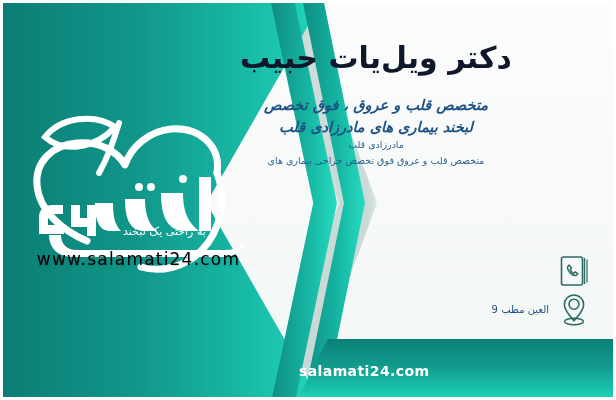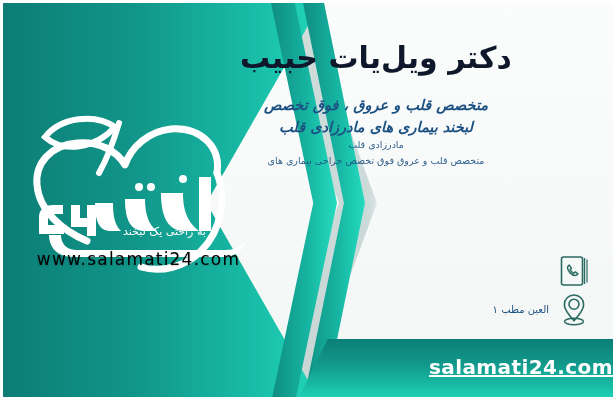--- a/index.html
+++ b/index.html
@@ -182,27 +182,26 @@
     width: 320px;
     height: 58px;
     background: linear-gradient(180deg, #0c7f76 0%, #119a8c 45%, #1ccfb4 100%);
     clip-path: polygon(9% 0, 100% 0, 100% 100%, 0 100%);
   }
   .footer-text {
     position: absolute;
     left: 0;
     right: 0;
     top: 16px;
-    text-align: right;
+    text-align: left;
     color: #ffffff;
-    font-size: 20px;
+    font-size: 14px;
     font-weight: bold;
     letter-spacing: 0.4px;
     direction: ltr;
-    text-decoration: underline;
   }
 </style>
 </head>
 <body>
 
 <div class="card">
 
   <div class="bg-white"></div>
 
   <div class="chev-shadow"></div>
@@ -276,19 +275,19 @@
 
   <div class="contact-row contact-loc">
     <span class="icon-box">
       <svg viewBox="0 0 34 36" xmlns="http://www.w3.org/2000/svg" aria-hidden="true">
         <path d="M17 4 c-5.4 0 -9.6 4.2 -9.6 9.4 c0 6.6 9.6 16.2 9.6 16.2
                  c0 0 9.6 -9.6 9.6 -16.2 c0 -5.2 -4.2 -9.4 -9.6 -9.4 z" fill="none" stroke="currentColor" stroke-width="1.6"></path>
         <circle cx="17" cy="13.2" r="5" fill="none" stroke="currentColor" stroke-width="1.6"></circle>
         <ellipse cx="17" cy="30.5" rx="9.5" ry="3.2" fill="none" stroke="currentColor" stroke-width="1.4"></ellipse>
       </svg>
     </span>
-    <span class="contact-label">العین مطب ۱</span>
+    <span class="contact-label">العین مطب 9</span>
   </div>
 
   <div class="footer"></div>
   <div class="footer-text" style="bottom:18px; top:auto; left:296px; right:0;">salamati24.com</div>
 
 </div>
 
 </body></html>

